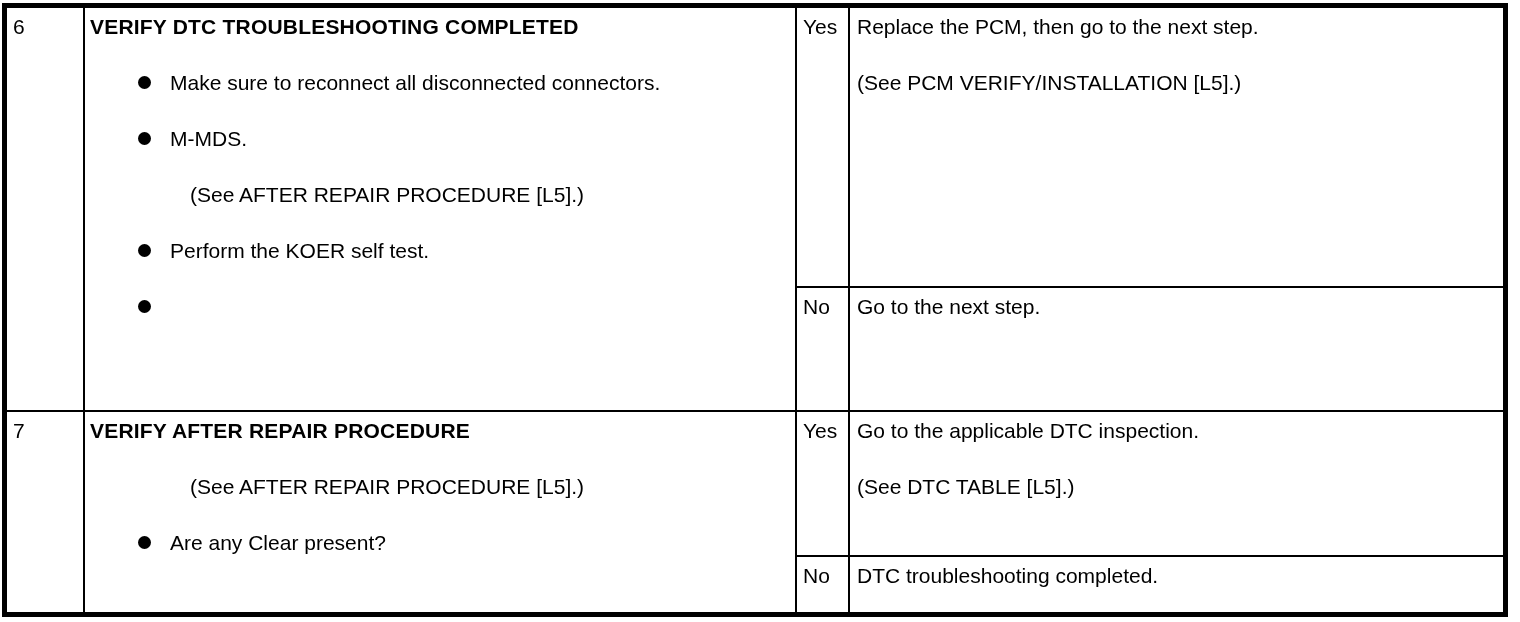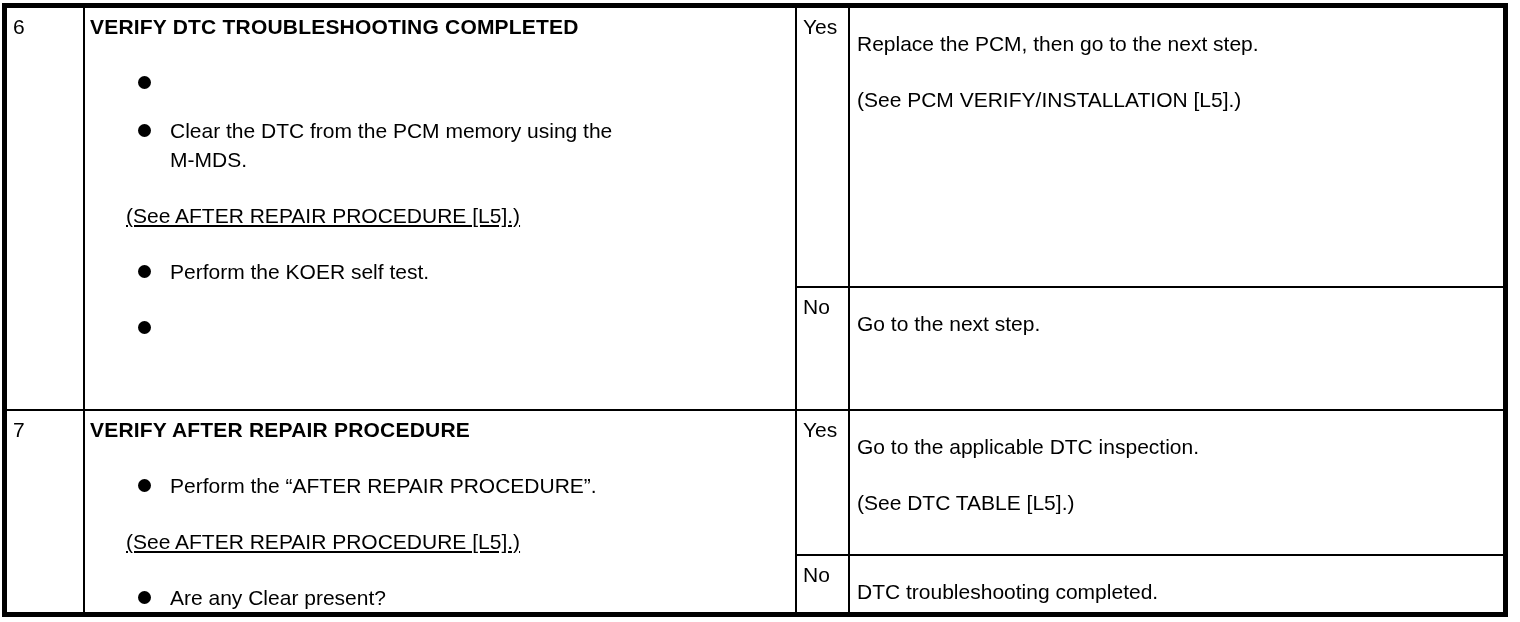--- a/index.html
+++ b/index.html
@@ -55,63 +55,65 @@
   .dot {
     flex: none;
     width: 13px;
     height: 13px;
     border-radius: 50%;
     background: #000000;
     margin: 8px 0 0 48px;
   }
   .bullet-lines { margin-left: 19px; }
   .line { display: block; }
-  .note-item { margin-left: 36px; text-decoration: underline; }
+  .note-item { margin-left: 100px; }
   .result-col {
     flex: 1;
     display: flex;
     flex-direction: column;
   }
   .sub { display: flex; box-sizing: border-box; }
   .sub.yes { border-bottom: 2px solid #000000; }
   .row6 .sub.yes { height: 280px; }
   .row7 .sub.yes { height: 145px; }
   .sub.no { flex: 1; }
   .ynlabel-cell {
     width: 53px;
     flex: none;
     border-right: 2px solid #000000;
     padding: 4px 0 0 6px;
   }
   .result-cell {
     flex: 1;
-    padding: 21px 0 0 7px;
+    padding: 4px 0 0 7px;
   }
   .para + .para { margin-top: 27px; }
 </style>
 </head>
 <body>
 
 <div class="doc">
 
   <div class="row row6">
     <div class="cell step-cell">
       <span>6</span>
     </div>
     <div class="cell action-cell">
       <div class="step-title">VERIFY DTC TROUBLESHOOTING COMPLETED</div>
 
       <div class="item bullet-item">
         <span class="dot"></span>
+        <span class="bullet-lines">
+          <span class="line">Make sure to reconnect all disconnected connectors.</span>
+        </span>
       </div>
 
       <div class="item bullet-item">
         <span class="dot"></span>
         <span class="bullet-lines">
-          <span class="line">Clear the DTC from the PCM memory using the</span>
           <span class="line">M-MDS.</span>
         </span>
       </div>
 
       <div class="item note-item">(See AFTER REPAIR PROCEDURE [L5].)</div>
 
       <div class="item bullet-item">
         <span class="dot"></span>
         <span class="bullet-lines">
           <span class="line">Perform the KOER self test.</span>
@@ -141,26 +143,20 @@
     </div>
   </div>
 
   <div class="row row7">
     <div class="cell step-cell">
       <span>7</span>
     </div>
     <div class="cell action-cell">
       <div class="step-title">VERIFY AFTER REPAIR PROCEDURE</div>
 
-      <div class="item bullet-item">
-        <span class="dot"></span>
-        <span class="bullet-lines">
-          <span class="line">Perform the “AFTER REPAIR PROCEDURE”.</span>
-        </span>
-      </div>
 
       <div class="item note-item">(See AFTER REPAIR PROCEDURE [L5].)</div>
 
       <div class="item bullet-item">
         <span class="dot"></span>
         <span class="bullet-lines">
           <span class="line">Are any Clear present?</span>
         </span>
       </div>
     </div>

